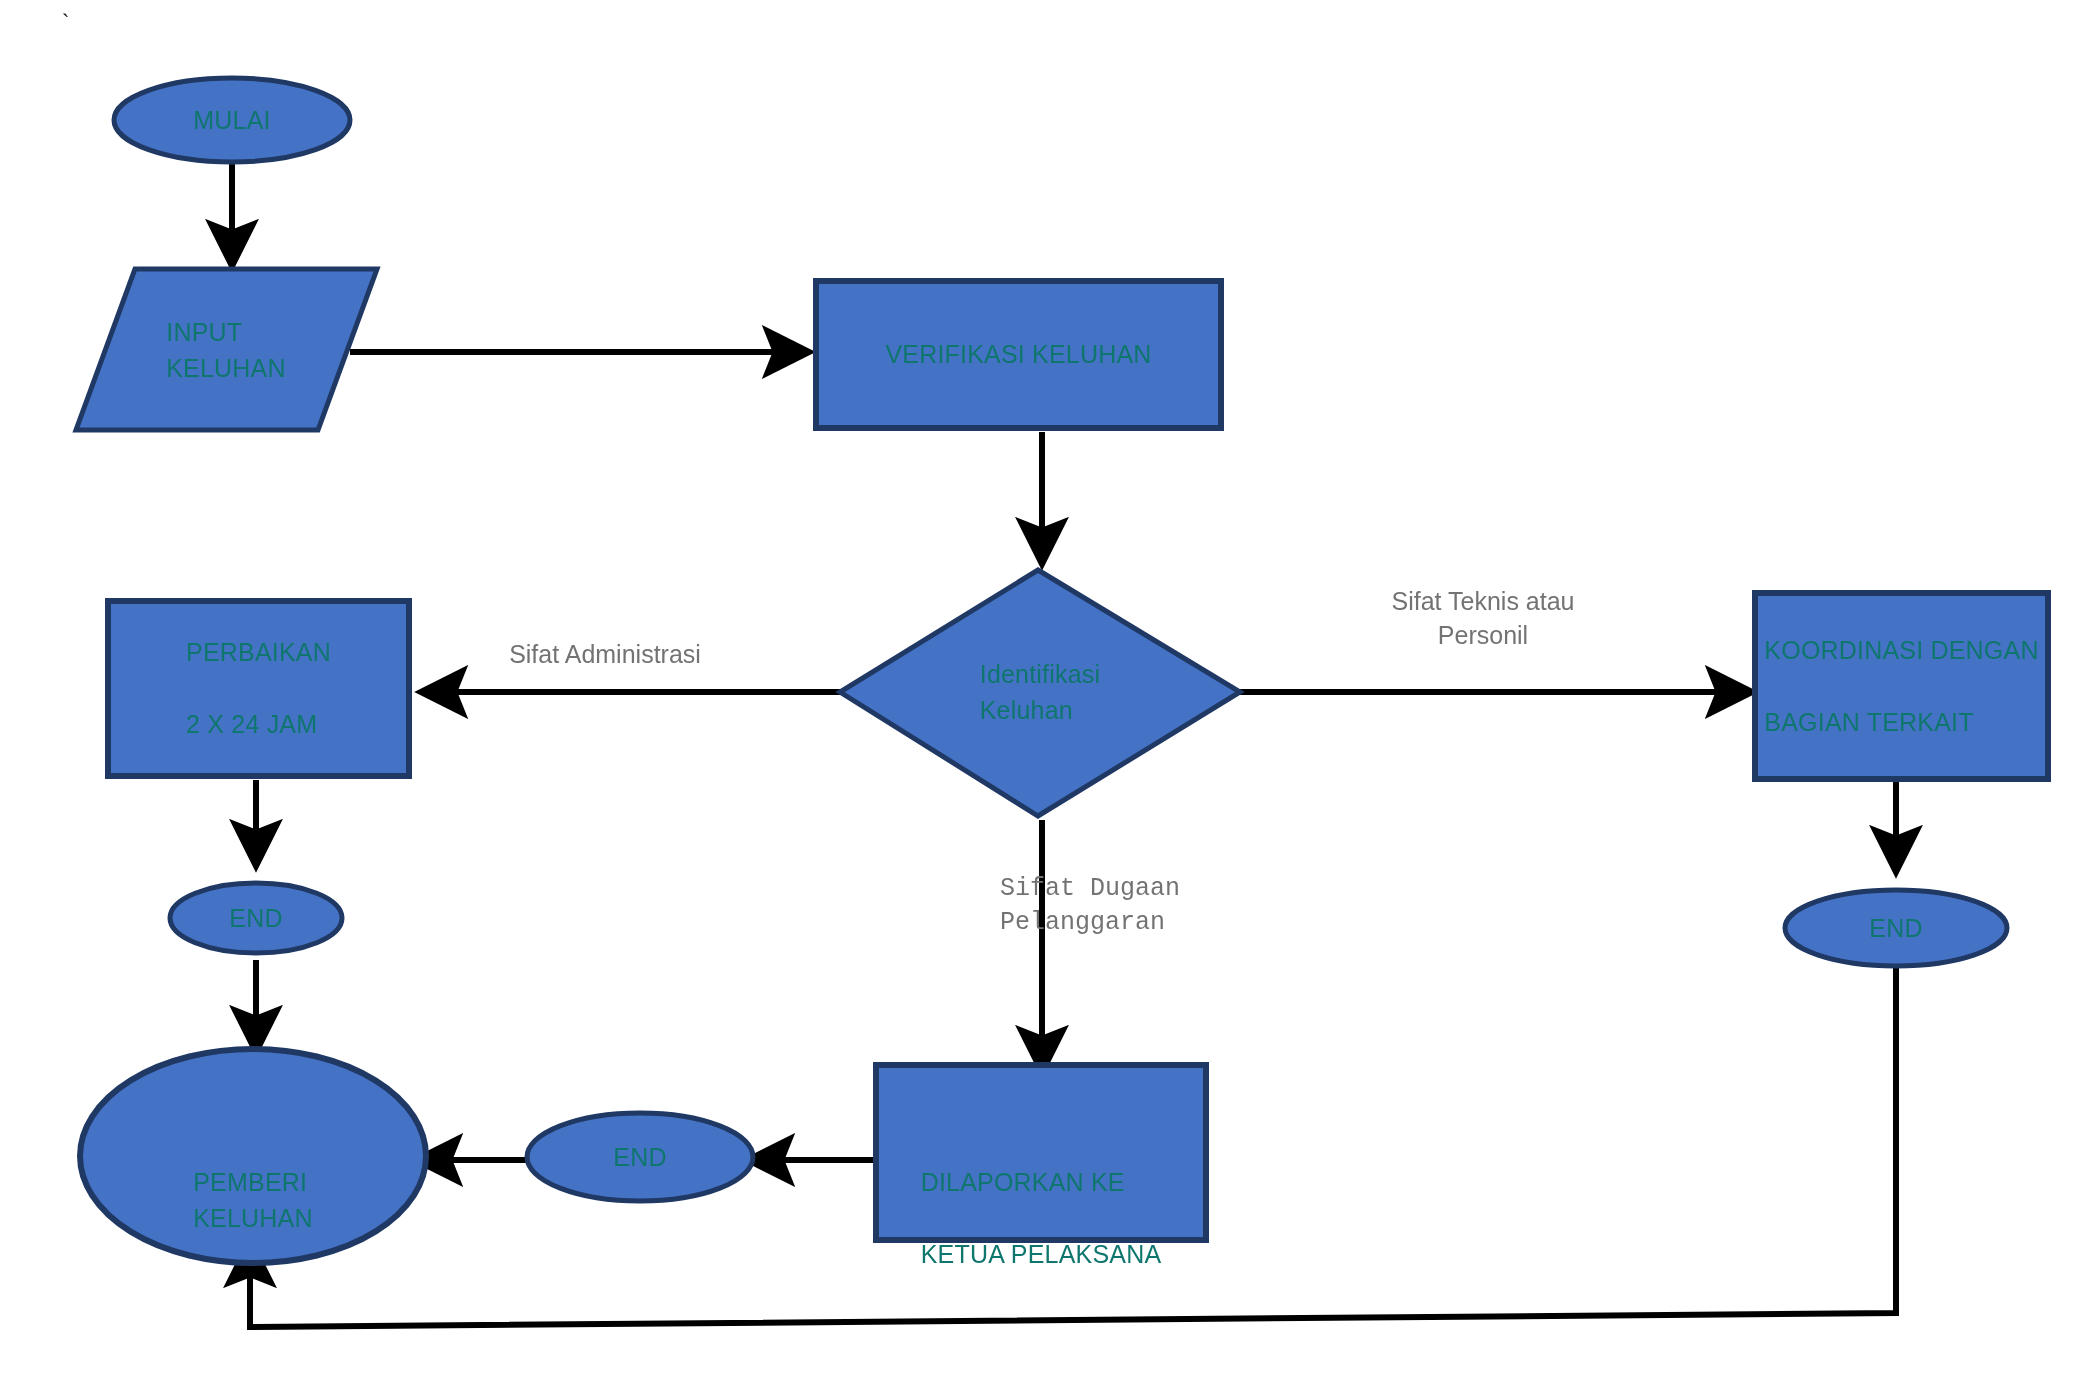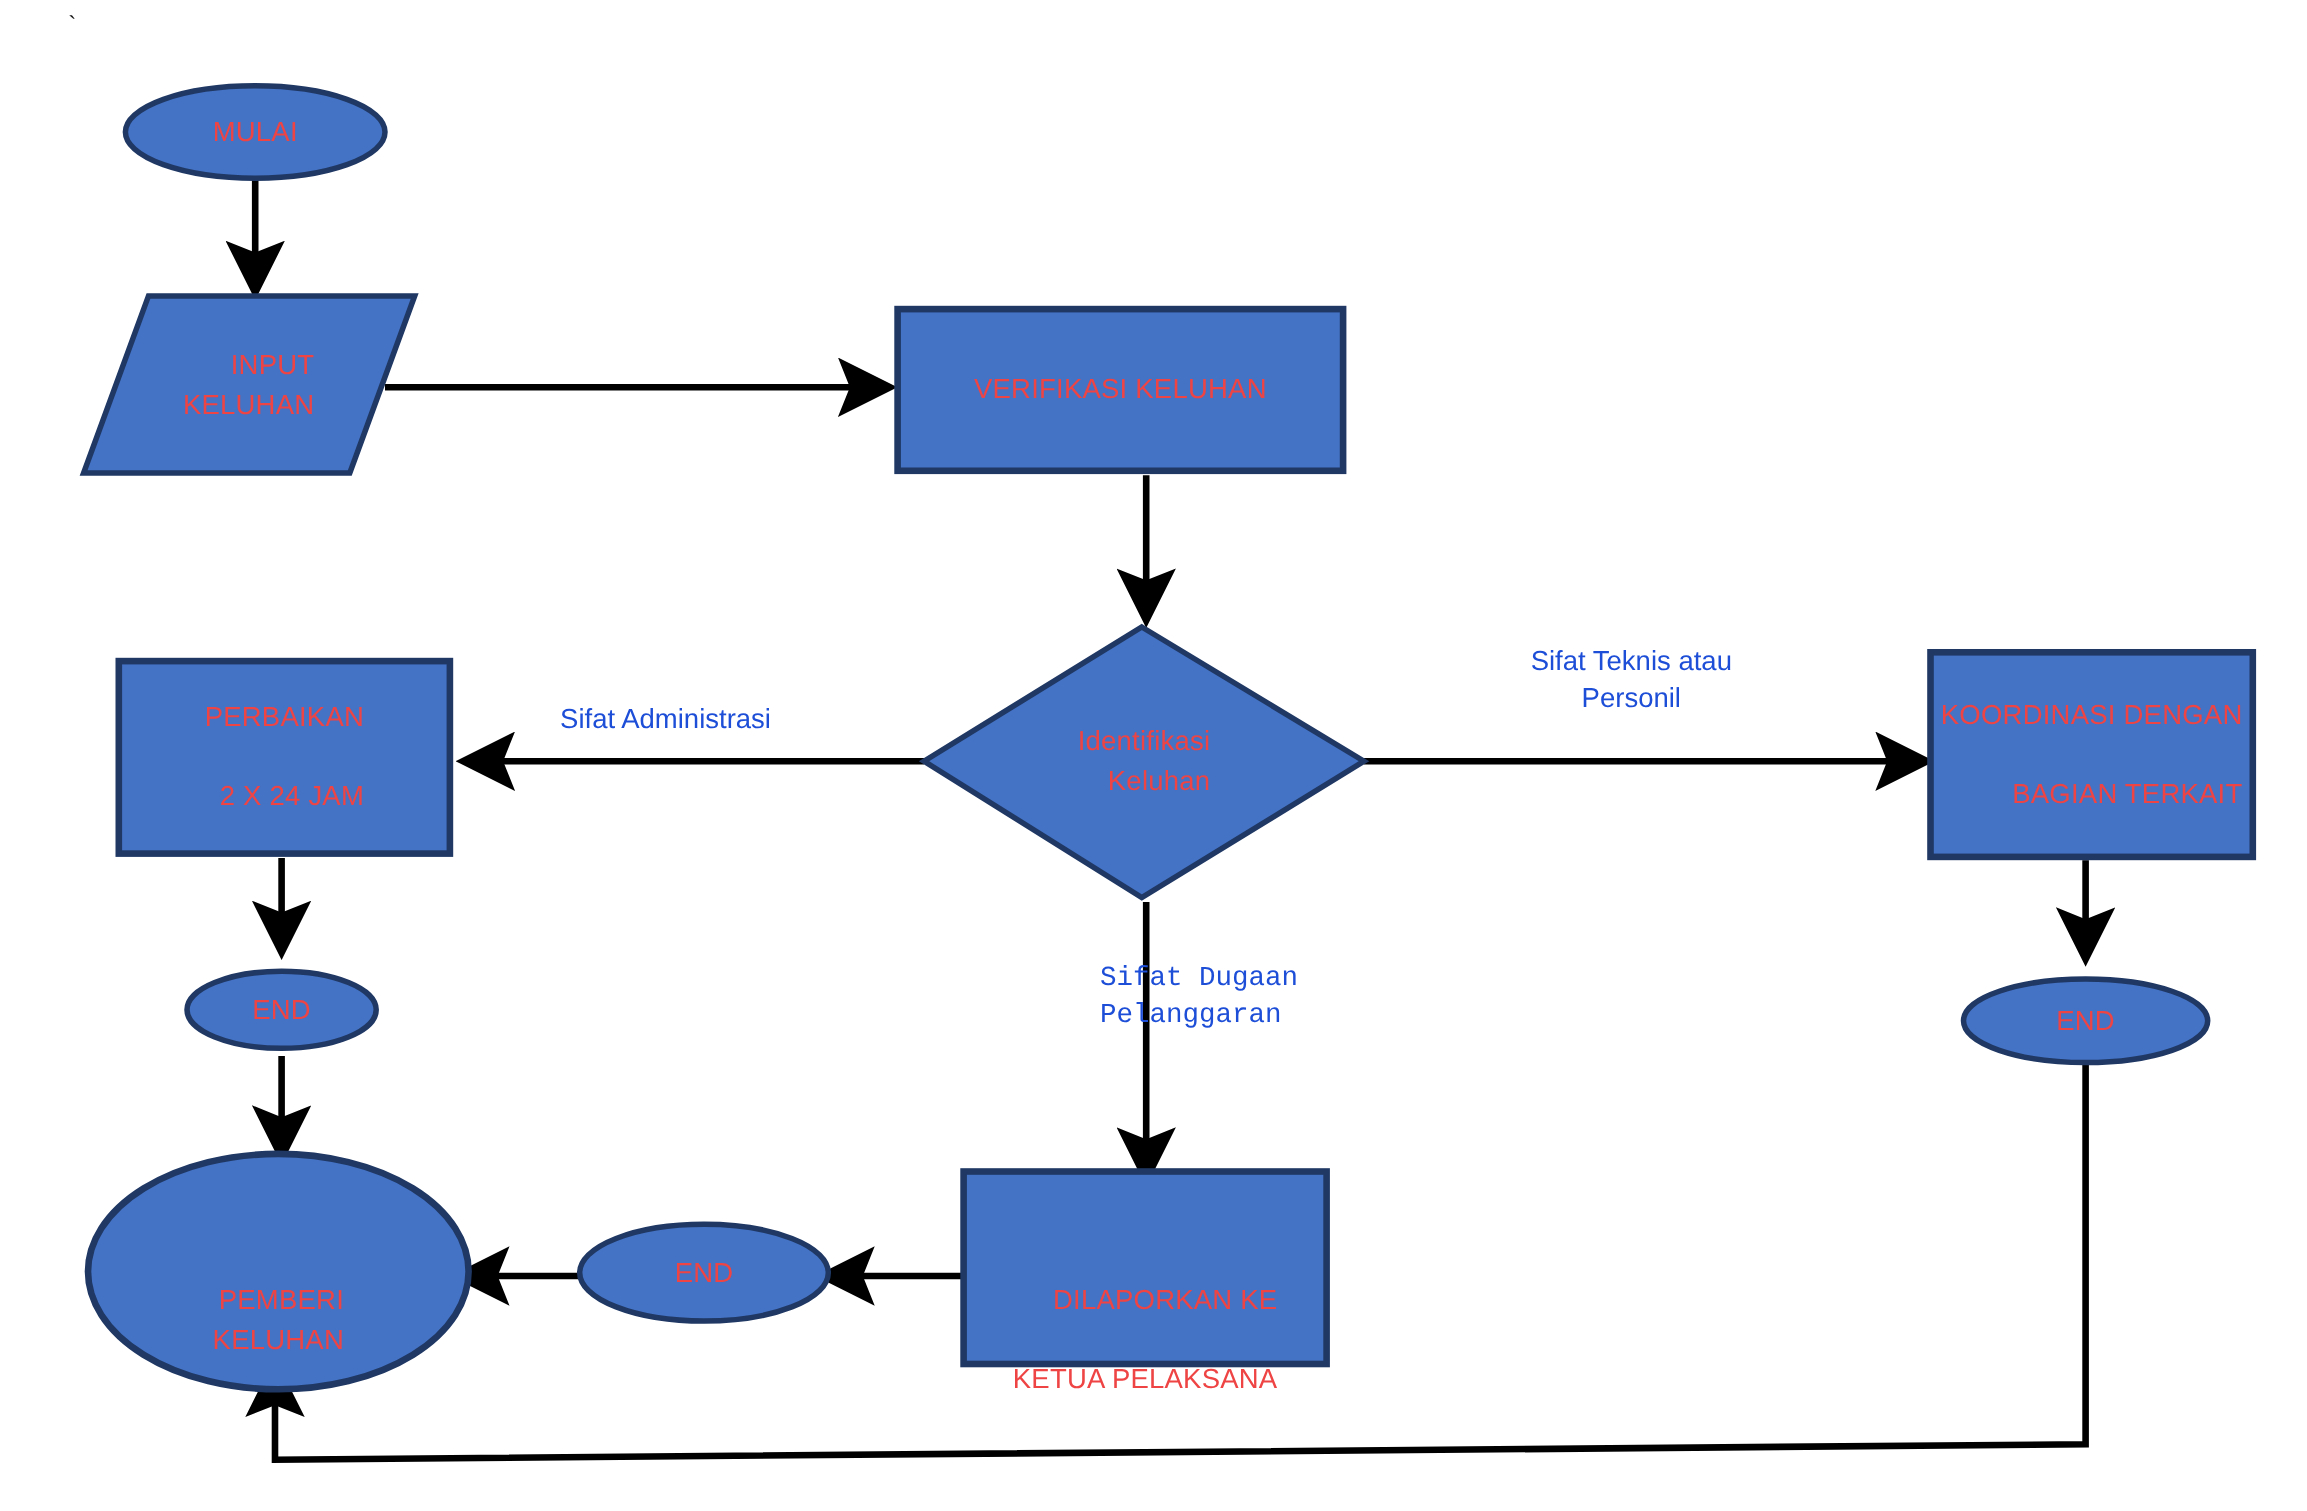--- a/index.html
+++ b/index.html
@@ -20,35 +20,35 @@
   }
   #flow-svg {
     position: absolute;
     left: 0;
     top: 0;
     width: 2097px;
     height: 1374px;
   }
   .node-label {
     position: absolute;
-    color: #ef4444;
+    color: #0f766e;
     font-family: "Liberation Sans", sans-serif;
     font-size: 25px;
     line-height: 1.45;
-    text-align: right;
+    text-align: left;
     letter-spacing: 0.2px;
     pointer-events: none;
     white-space: pre-line;
     display: flex;
     align-items: center;
     justify-content: center;
   }
   .edge-label {
     position: absolute;
-    color: #1d4ed8;
+    color: #737373;
     font-family: "Liberation Sans", sans-serif;
     font-size: 25px;
     line-height: 1.35;
     text-align: center;
     white-space: pre-line;
   }
   .corner-tick {
     position: absolute;
     left: 62px;
     top: 18px;

